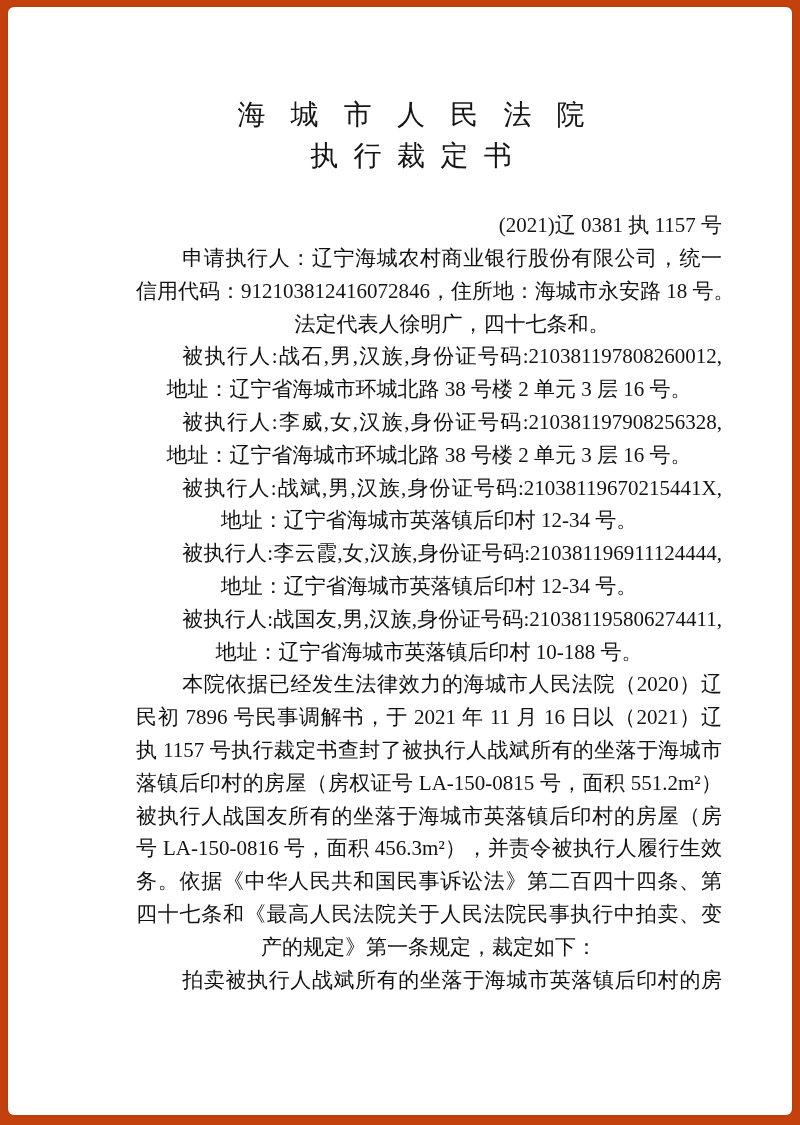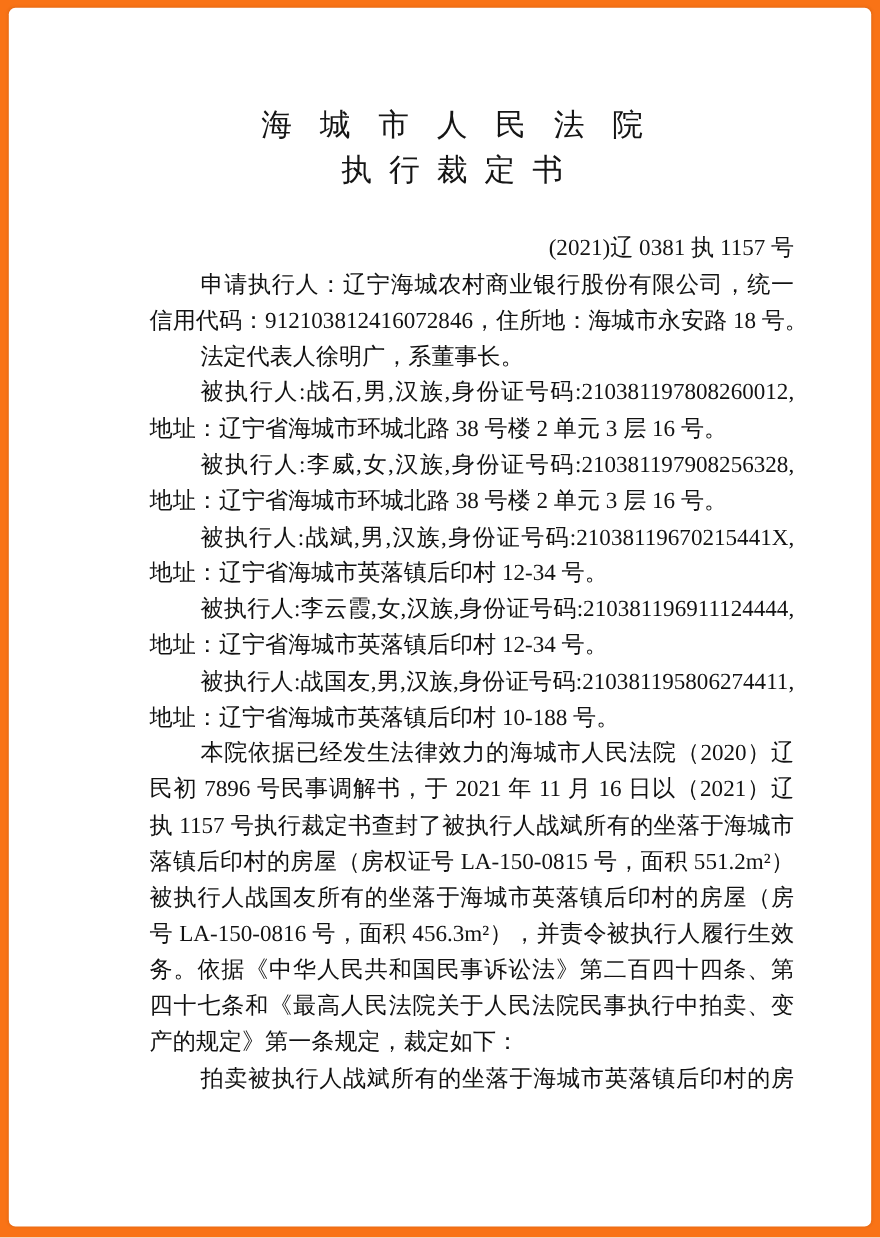--- a/index.html
+++ b/index.html
@@ -8,21 +8,21 @@
     width: 800px;
     height: 1125px;
     background: #f0f0f1;
     font-family: "Liberation Serif", "DejaVu Serif", serif;
     overflow: hidden;
   }
   .canvas {
     position: relative;
     width: 800px;
     height: 1125px;
-    background: #f97316;
+    background: #c2410c;
   }
   .page {
     position: absolute;
     left: 8px;
     top: 7px;
     width: 784px;
     height: 1108px;
     background: #ffffff;
     border-radius: 6px;
     box-shadow: 0 0 3px rgba(0,0,0,0.10);
@@ -65,20 +65,21 @@
   }
   .body-lines {
     margin-top: 5px;
     font-size: 21px;
     line-height: 32.8px;
     color: #121212;
   }
   .line {
     white-space: nowrap;
     height: 32.8px;
+    text-align: center;
   }
   .line.indent {
     text-indent: 2.2em;
   }
   .line.fill {
     white-space: normal;
     text-align: justify;
     text-align-last: justify;
     overflow: hidden;
   }
@@ -88,21 +89,21 @@
 
 <div class="canvas">
   <div class="page" style="background: rgb(255, 255, 255);">
     <div class="content">
       <div class="doc-title">海城市人民法院</div>
       <div class="doc-subtitle">执行裁定书</div>
       <div class="case-number">(2021)辽 0381 执 1157 号</div>
       <div class="body-lines" style="color: rgb(18, 18, 18); margin-left: 36px;">
           <div class="line indent fill">申请执行人：辽宁海城农村商业银行股份有限公司，统一社会</div>
           <div class="line">信用代码：912103812416072846，住所地：海城市永安路 18 号。</div>
-          <div class="line indent">法定代表人徐明广，系董事长。</div>
+          <div class="line indent">法定代表人徐明广，四十七条和。</div>
           <div class="line indent fill">被执行人:战石,男,汉族,身份证号码:210381197808260012,</div>
           <div class="line">地址：辽宁省海城市环城北路 38 号楼 2 单元 3 层 16 号。</div>
           <div class="line indent fill">被执行人:李威,女,汉族,身份证号码:210381197908256328,</div>
           <div class="line">地址：辽宁省海城市环城北路 38 号楼 2 单元 3 层 16 号。</div>
           <div class="line indent fill">被执行人:战斌,男,汉族,身份证号码:21038119670215441X,</div>
           <div class="line">地址：辽宁省海城市英落镇后印村 12-34 号。</div>
           <div class="line indent fill">被执行人:李云霞,女,汉族,身份证号码:210381196911124444,</div>
           <div class="line">地址：辽宁省海城市英落镇后印村 12-34 号。</div>
           <div class="line indent fill">被执行人:战国友,男,汉族,身份证号码:210381195806274411,</div>
           <div class="line">地址：辽宁省海城市英落镇后印村 10-188 号。</div>

